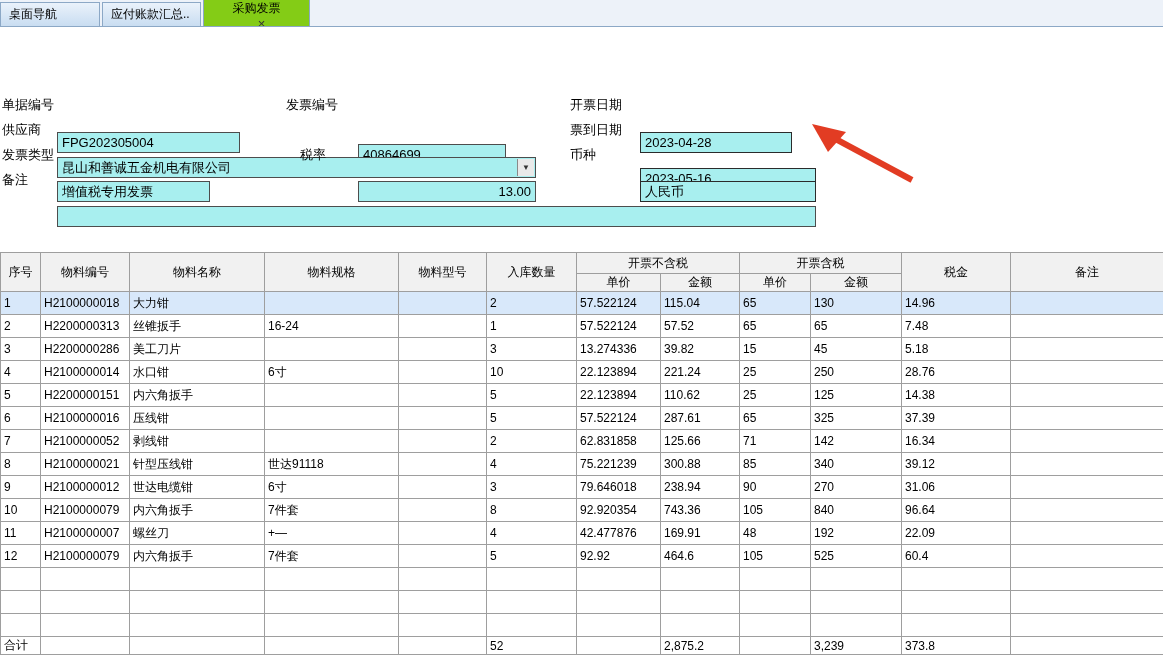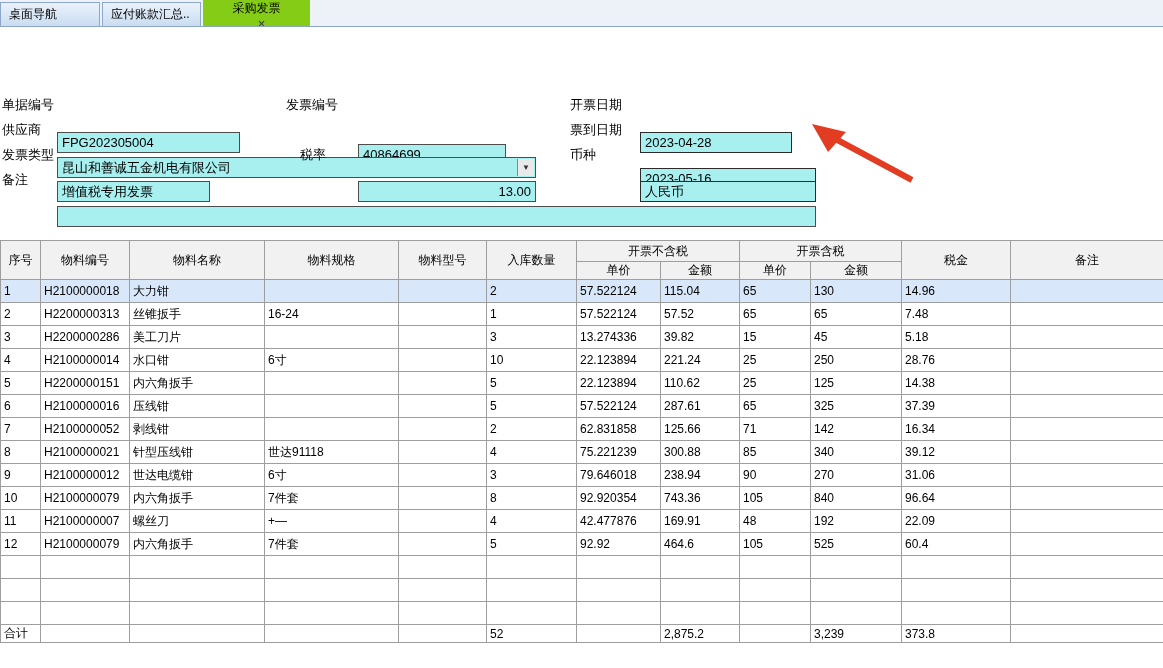--- a/index.html
+++ b/index.html
@@ -63,21 +63,21 @@
     font-size: 13px; text-align: center; line-height: 23px;
     cursor: default;
     margin-top: 44px;
   }
   .btn.light { border-color: #adadad; padding-left: 36px; }
 
   
   .arrow { position: absolute; left: 806px; top: 116px; z-index: 5; }
 
   
-  .grid { position: absolute; top: 240px; left: 0; }
+  .grid { position: absolute; top: 252px; left: 0; }
   table { border-collapse: collapse; table-layout: fixed; width: 1163px; }
   th, td {
     border: 1px solid #9e9e9e;
     font-size: 12px; font-weight: normal;
     padding: 0 3px;
     white-space: nowrap; overflow: hidden;
     text-align: left;
   }
   thead th { background: #f1f1f1; text-align: center; }
   thead tr.h1 th { height: 21px; }

